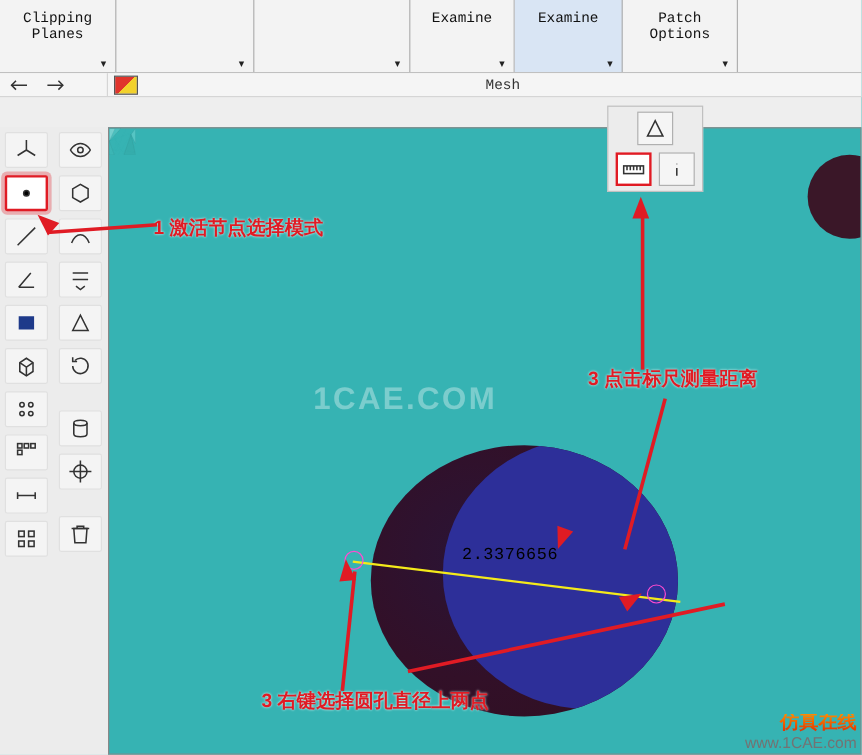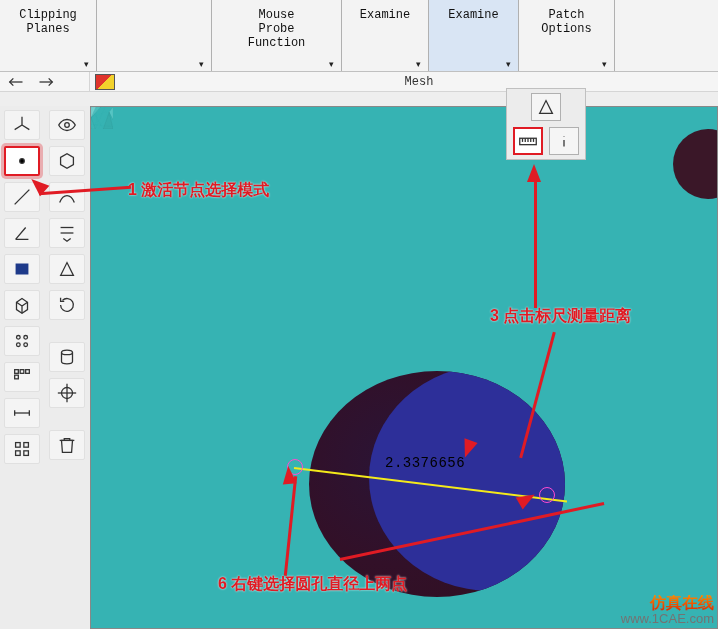--- a/index.html
+++ b/index.html
@@ -9,21 +9,21 @@
     font-family: "Microsoft YaHei", Arial, sans-serif;
     font-size: 11px;
     background: #eee;
     overflow: hidden;
     position: relative;
   }
 
   
   .ribbon {
     display: flex;
-    height: 72px;
+    height: 61px;
     background: #f3f3f3;
     border-bottom: 1px solid #c0c0c0;
   }
   .ribbon-item {
     position: relative;
     flex: 0 0 auto;
     padding: 8px 6px 4px 6px;
     border-right: 1px solid #b0b0b0;
     display: flex;
     align-items: flex-start;
@@ -250,23 +250,20 @@
 <div class="ribbon" id="ribbon">
     <div class="ribbon-item" style="width: 97px;">
       <div class="ribbon-label">Clipping
 Planes</div>
       <div class="ribbon-drop">▾</div>
     </div>
     <div class="ribbon-item" style="width: 115px;">
       <div class="ribbon-drop">▾</div>
     </div>
     <div class="ribbon-item" style="width: 130px;">
-      <div class="ribbon-label">Mouse
-Probe
-Function</div>
       <div class="ribbon-drop">▾</div>
     </div>
     <div class="ribbon-item" style="width: 87px;">
       <div class="ribbon-label">Examine</div>
       <div class="ribbon-drop">▾</div>
     </div>
     <div class="ribbon-item active" style="width: 90px;">
       <div class="ribbon-label">Examine</div>
       <div class="ribbon-drop">▾</div>
     </div>
@@ -435,20 +432,21 @@
       <line x1="0" y1="250" x2="628" y2="60"></line>
       <line x1="0" y1="410" x2="628" y2="470"></line>
       <line x1="120" y1="523" x2="400" y2="0"></line>
       <line x1="0" y1="0" x2="350" y2="523"></line>
       <line x1="520" y1="120" x2="210" y2="523"></line>
       <line x1="170" y1="350" x2="140" y2="0"></line>
       <line x1="170" y1="350" x2="0" y2="523"></line>
     </g>
   </svg>
 
+  <div class="watermark">1CAE.COM</div>
 
   <div class="hole">
     <div class="hole-cap"></div>
   </div>
   <div class="planet"></div>
 
   <div class="chord-line"></div>
   <div class="pick-pt p1"></div>
   <div class="pick-pt p2"></div>
   <div class="chord-label">2.3376656</div>
@@ -477,21 +475,21 @@
     <div class="measure-btn">
       <svg viewBox="0 0 24 24">
         <line x1="12" y1="7" x2="12" y2="7.5"></line>
           <line x1="12" y1="11" x2="12" y2="18"></line>
       </svg>
     </div>
   </div>
 </div>
 
 <div class="anno a1">1 激活节点选择模式</div>
-<div class="anno a2">6 右键选择圆孔直径上两点</div>
+<div class="anno a2">3 右键选择圆孔直径上两点</div>
 <div class="anno a3">3 点击标尺测量距离</div>
 
 <div class="arrow" style="left:31px;top:176px;transform:rotate(-48deg);"></div>
 <div class="red-line" style="left:39px;top:189px;width:92px;height:3px;transform:rotate(-4deg);"></div>
 
 <div class="red-line" style="left:289px;top:476px;width:3px;height:100px;transform:rotate(6deg);"></div>
 <div class="arrow" style="left:282px;top:466px;transform:rotate(-5deg);"></div>
 
 <div class="red-line" style="left:337px;top:530px;width:270px;height:3px;transform:rotate(-12deg);"></div>
 <div class="arrow" style="left:520px;top:490px;transform:rotate(60deg);"></div>

